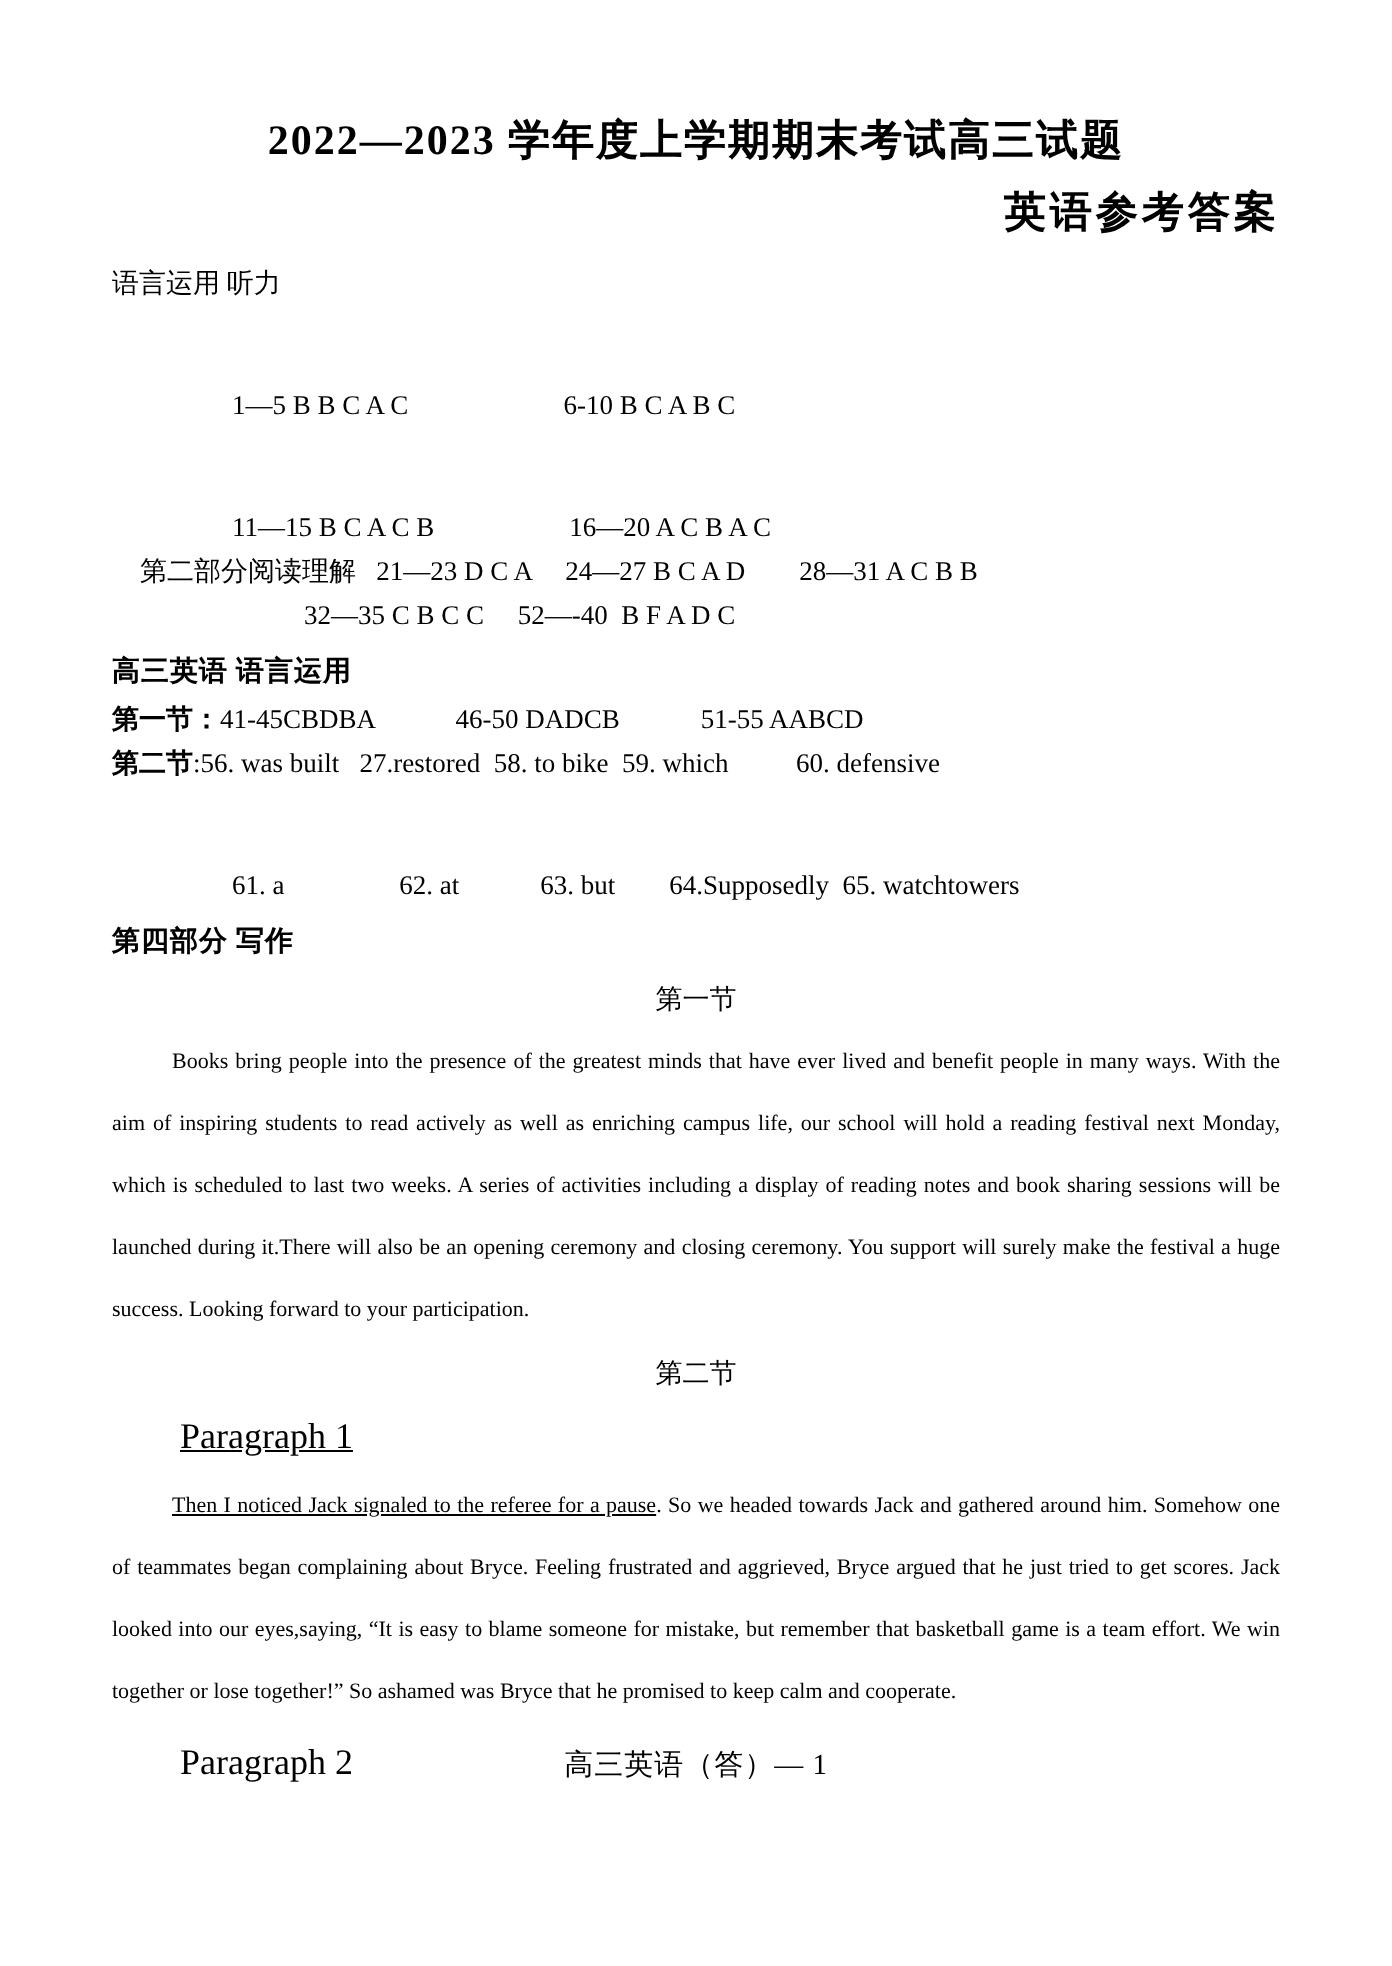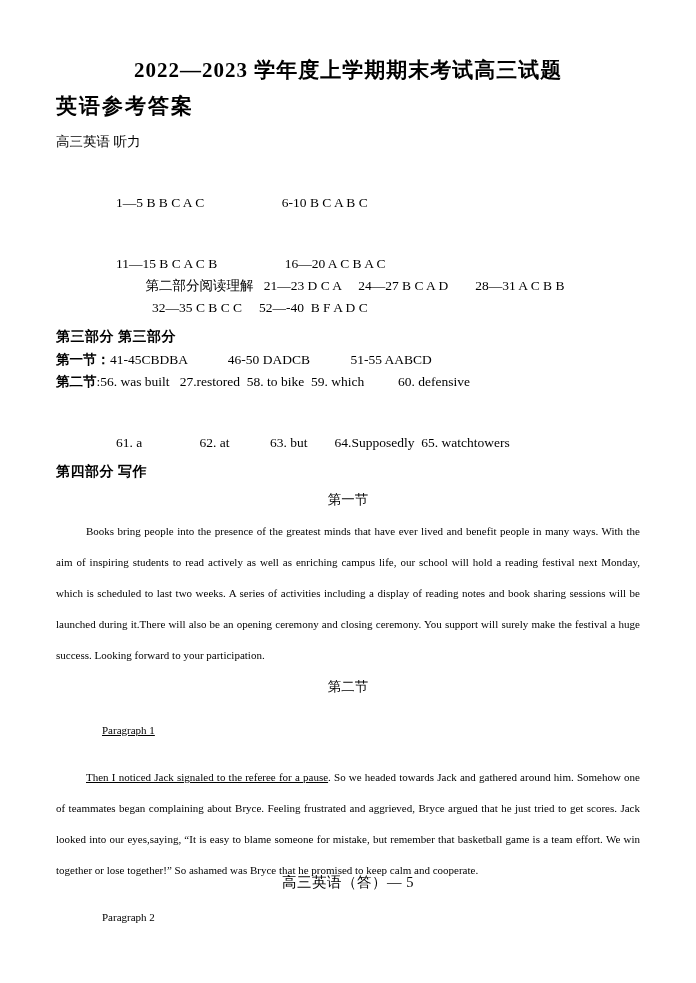--- a/index.html
+++ b/index.html
@@ -31,21 +31,21 @@
   .title {
     text-align: center;
     font-size: 21px;
     font-weight: bold;
     letter-spacing: 1px;
     line-height: 30px;
     margin: 0 0 6px 0;
     font-family: "Liberation Serif", serif;
   }
   .subtitle {
-    text-align: left;
+    text-align: right;
     font-size: 21px;
     font-weight: bold;
     letter-spacing: 2px;
     line-height: 30px;
     margin: 0 0 10px 0;
   }
   .sec-label {
     font-size: 13.5px;
     line-height: 22px;
     margin: 2px 0 0 0;
@@ -57,21 +57,21 @@
     margin: 6px 0 0 0;
     letter-spacing: 0.5px;
   }
   .ans-row {
     font-size: 13.5px;
     line-height: 22px;
     white-space: pre;
     font-family: "Liberation Serif", serif;
   }
   .ans-row.indent1 { padding-left: 60px; margin-top: 39px; }
-  .ans-row.indent2 { padding-left: 14px; text-align: center; }
+  .ans-row.indent2 { padding-left: 14px; }
   .ans-row.indent3 { padding-left: 96px; }
   .bold-run {
     font-weight: bold;
     margin-top: 28px;
   }
   .writing-label {
     font-size: 13.5px;
     line-height: 24px;
     margin-top: 4px;
     text-align: center;
@@ -81,24 +81,24 @@
     line-height: 31px;
     text-align: justify;
     text-justify: inter-word;
     text-indent: 30px;
     margin: 4px 0 0 0;
   }
   .underline {
     text-decoration: underline;
   }
   .sub-head {
-    font-size: 11px;
+    font-size: 18px;
     line-height: 31px;
     text-indent: 30px;
-    margin: 16px;
+    margin: 4px;
   }
   .footer {
     position: absolute;
     left: 0;
     right: 0;
     bottom: 58px;
     text-align: center;
     font-size: 14.5px;
     letter-spacing: 0.5px;
   }
@@ -106,29 +106,29 @@
 </style>
 </head>
 <body>
 
 <div class="page">
   <div class="content">
 
     <div class="title">2022—2023 学年度上学期期末考试高三试题</div>
     <div class="subtitle">英语参考答案</div>
 
-    <div class="sec-label">高三英语 听力</div>
+    <div class="sec-label">语言运用 听力</div>
 
     <div class="ans-row indent1">1—5 B B C A C                       6-10 B C A B C</div>
     <div class="ans-row indent1">11—15 B C A C B                    16—20 A C B A C</div>
 
     <div class="ans-row indent2">第二部分阅读理解   21—23 D C A     24—27 B C A D        28—31 A C B B</div>
     <div class="ans-row indent3">32—35 C B C C     52—-40  B F A D C</div>
 
-    <div class="sec-label-bold">第三部分  第三部分</div>
+    <div class="sec-label-bold">高三英语  语言运用</div>
 
     <div class="ans-row"><span class="bold-run">第一节：</span><span>41-45CBDBA            46-50 DADCB            51-55 AABCD</span></div>
 
     <div class="ans-row"><span class="bold-run">第二节</span><span>:56. was built   27.restored  58. to bike  59. which          60. defensive</span></div>
 
     <div class="ans-row indent1">61. a                 62. at            63. but        64.Supposedly  65. watchtowers</div>
 
     <div class="sec-label-bold">第四部分    写作</div>
 
     <div class="writing-label">第一节</div>
@@ -138,14 +138,14 @@
     <div class="writing-label">第二节</div>
 
     <div class="sub-head"><span class="underline">Paragraph 1</span></div>
 
     <div class="para"><span class="underline">Then I noticed Jack signaled to the referee for a pause</span><span>. So we headed towards Jack and gathered around him. Somehow one of teammates began complaining about Bryce. Feeling frustrated and aggrieved, Bryce argued that he just tried to get scores. Jack looked into our eyes,saying, “It is easy to blame someone for mistake, but remember that basketball game is a team effort. We win together or lose together!” So ashamed was Bryce that he promised to keep calm and cooperate.</span></div>
 
     <div class="sub-head">Paragraph 2</div>
 
   </div>
 
-  <div class="footer"><span>高三英语（答）— 5</span></div>
+  <div class="footer"><span>高三英语（答）— 1</span></div>
 </div>
 
 </body></html>

